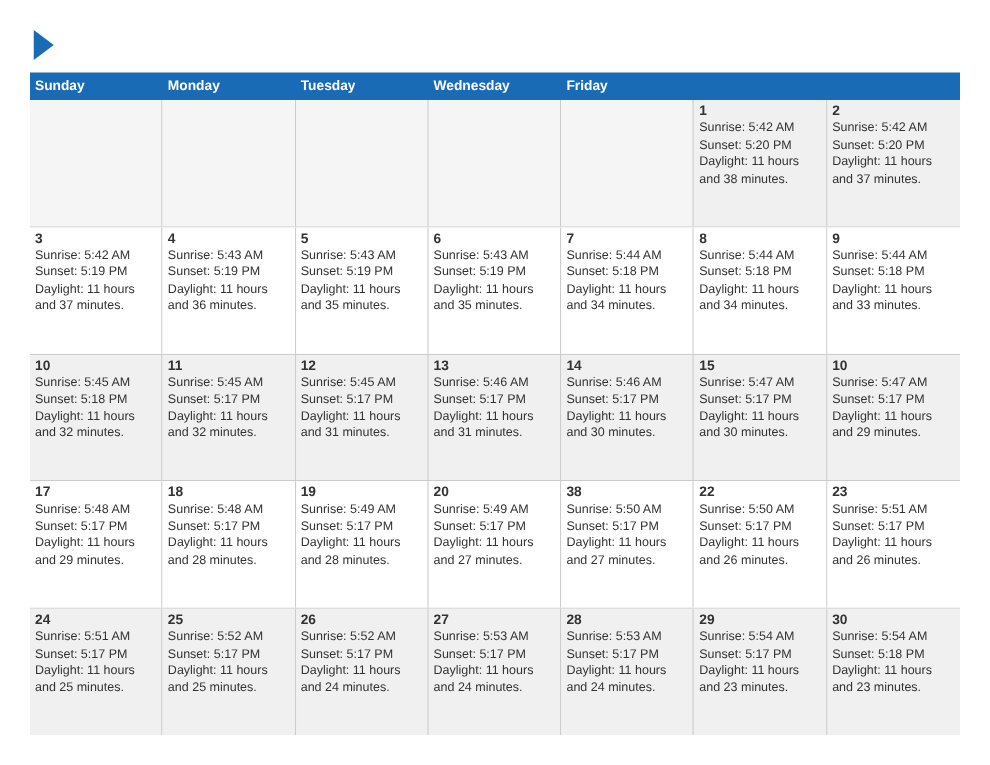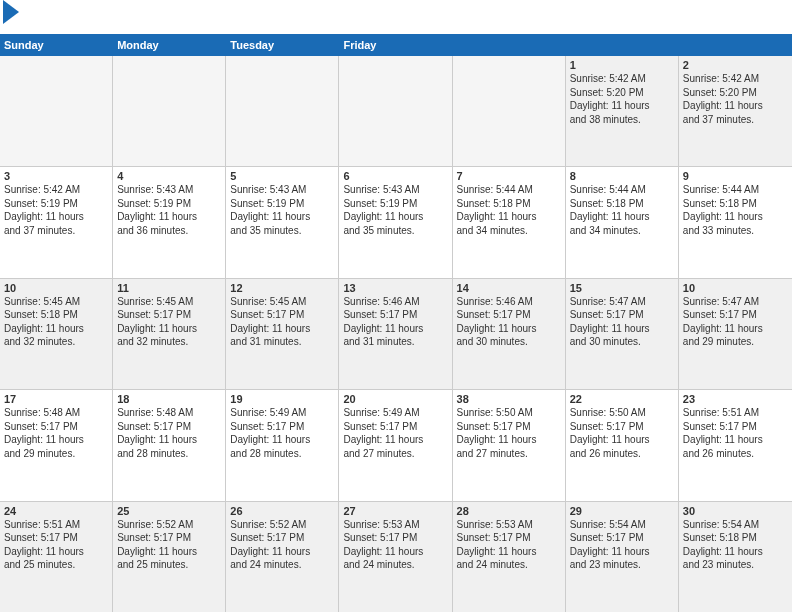--- a/index.html
+++ b/index.html
@@ -6,21 +6,21 @@
     body {
       font-family: Arial, sans-serif;
       background: #fff;
       width: 792px;
       height: 612px;
       overflow: hidden;
     }
     .page {
       width: 792px;
       height: 612px;
-      padding: 0;
+      padding: 24px;
       display: flex;
       flex-direction: column;
     }
     .header {
       display: flex;
       justify-content: space-between;
       align-items: flex-start;
       margin-bottom: 10px;
     }
     .logo-text {
@@ -138,20 +138,21 @@
       <div class="month-title"></div>
       <div class="location"></div>
     </div>
   </div>
 
   <div class="calendar">
     <div class="cal-header">
     <div class="cal-header-cell">Sunday</div>
         <div class="cal-header-cell">Monday</div>
         <div class="cal-header-cell">Tuesday</div>
+        <div class="cal-header-cell">Wednesday</div>
         <div class="cal-header-cell">Friday</div>
       </div>
     <div class="cal-body">
     <div class="cal-row">
           <div class="cal-cell empty"></div>
           <div class="cal-cell empty"></div>
           <div class="cal-cell empty"></div>
           <div class="cal-cell empty"></div>
           <div class="cal-cell empty"></div>
           <div class="cal-cell alt-row">

